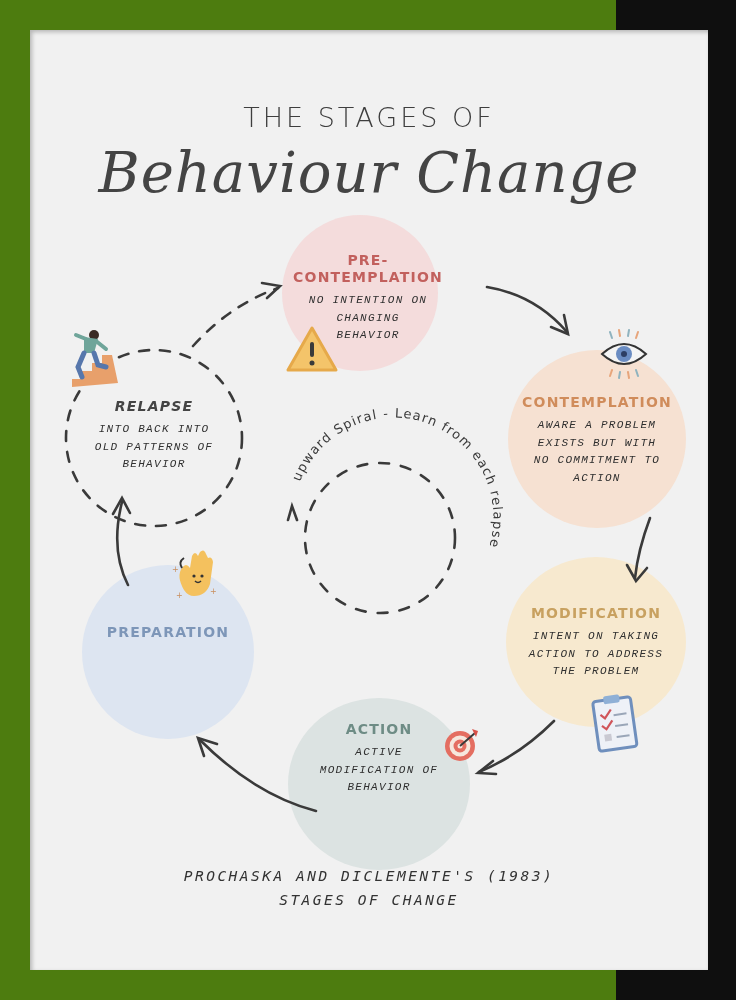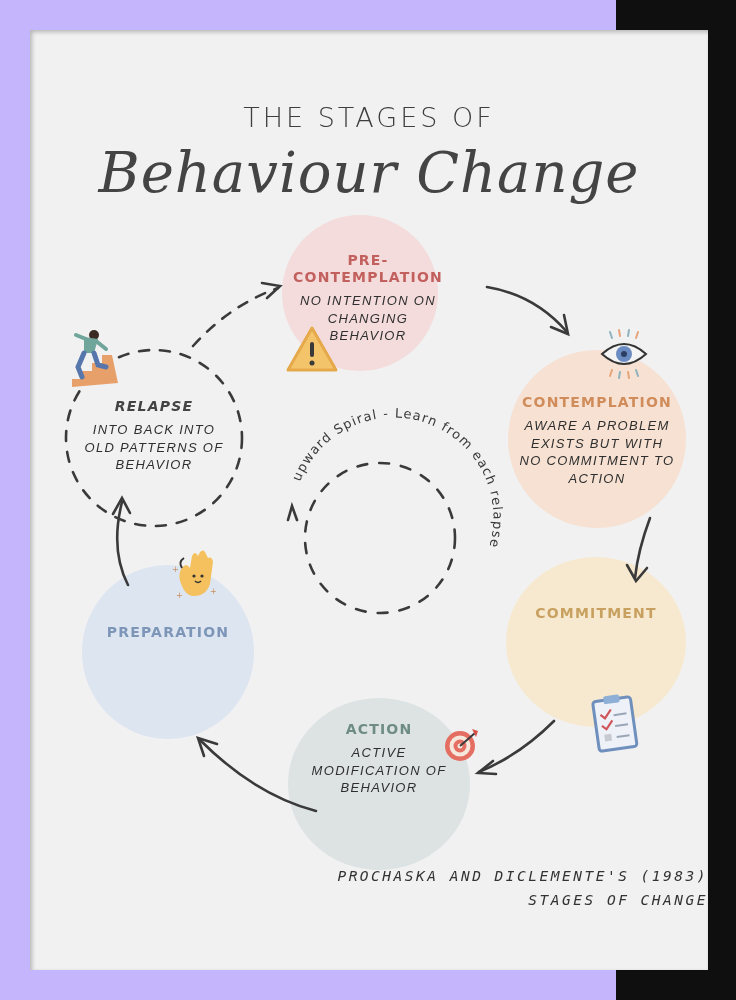--- a/index.html
+++ b/index.html
@@ -1,26 +1,26 @@
 <!DOCTYPE html>
 <html><head>
 <meta charset="utf-8">
 <style>
   html, body { margin: 0; padding: 0; }
   body { width: 736px; height: 1000px; background: #0f0f0f; position: relative; overflow: hidden; font-family: "DejaVu Sans", sans-serif; }
-  .frame { position: absolute; left: 0; top: 0; width: 616px; height: 1000px; background: #c4b5fd; }
+  .frame { position: absolute; left: 0; top: 0; width: 616px; height: 1000px; background: #4d7c0f; }
   .paper { position: absolute; left: 30px; top: 30px; width: 678px; height: 940px; background: #f1f1f1; box-shadow: inset 2px 2px 4px rgba(0,0,0,0.25); overflow: hidden; }
   .title-top { position: absolute; left: 0; width: 678px; top: 72px; text-align: center; font-family: "DejaVu Sans", sans-serif; font-weight: 300; font-size: 27px; letter-spacing: 3px; color: #3e3e3e; }
   .title-main { position: absolute; left: 0; width: 678px; top: 110px; text-align: center; font-family: "DejaVu Serif", serif; font-style: italic; font-size: 56px; color: #444; letter-spacing: 1px; }
   .circle { position: absolute; border-radius: 50%; }
   .stage { position: absolute; text-align: center; }
   .stage-title { font-family: "DejaVu Sans", sans-serif; font-weight: bold; font-size: 14px; letter-spacing: 1.2px; line-height: 17px; }
-  .stage-desc { font-family: Liberation Sans, sans-serif; font-style: italic; font-size: 13px; letter-spacing: 1.3px; line-height: 17.5px; color: #2f2f2f; margin-top: 6px; white-space: pre-line; }
+  .stage-desc { font-family: Liberation Mono, monospace; font-style: italic; font-size: 11px; letter-spacing: 1.3px; line-height: 17.5px; color: #2f2f2f; margin-top: 6px; white-space: pre-line; }
   svg.overlay { position: absolute; left: 0; top: 0; width: 678px; height: 940px; }
-  .caption { position: absolute; left: 0; width: 678px; top: 834px; text-align: right; font-family: "DejaVu Sans Mono", monospace; font-style: italic; font-size: 14.5px; letter-spacing: 2.5px; line-height: 24px; color: #333; white-space: pre-line; }
+  .caption { position: absolute; left: 0; width: 678px; top: 834px; text-align: center; font-family: "DejaVu Sans Mono", monospace; font-style: italic; font-size: 14.5px; letter-spacing: 2.5px; line-height: 24px; color: #333; white-space: pre-line; }
 </style>
 </head>
 <body>
 
 <div class="frame">
   <div class="paper">
 
     <div class="title-top">THE STAGES OF</div>
     <div class="title-main">Behaviour Change</div>
 
@@ -148,21 +148,24 @@
 
     <div class="stage" style="left:478px; top:364px; width:178px;">
       <div class="stage-title" style="color:#d08c5b;">CONTEMPLATION</div>
       <div class="stage-desc">AWARE A PROBLEM
 EXISTS BUT WITH
 NO COMMITMENT TO
 ACTION</div>
     </div>
 
     <div class="stage" style="left:476px; top:575px; width:180px;">
-      <div class="stage-title" style="color:#c8a160;">COMMITMENT</div>
+      <div class="stage-title" style="color:#c8a160;">MODIFICATION</div>
+      <div class="stage-desc">INTENT ON TAKING
+ACTION TO ADDRESS
+THE PROBLEM</div>
     </div>
 
     <div class="stage" style="left:258px; top:691px; width:182px;">
       <div class="stage-title" style="color:#6e8c85;">ACTION</div>
       <div class="stage-desc">ACTIVE
 MODIFICATION OF
 BEHAVIOR</div>
     </div>
 
     <div class="stage" style="left:52px; top:594px; width:172px;">

